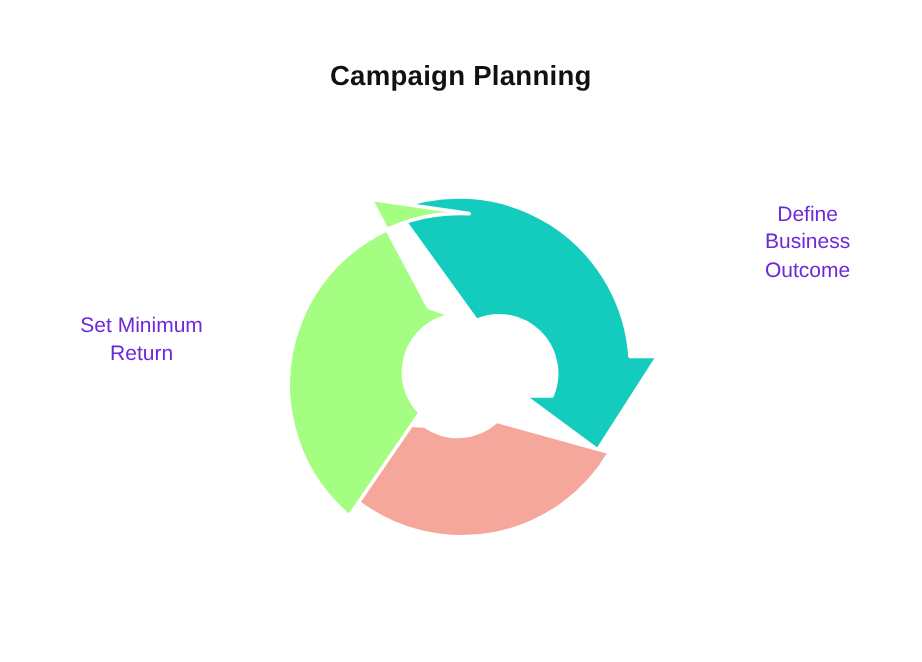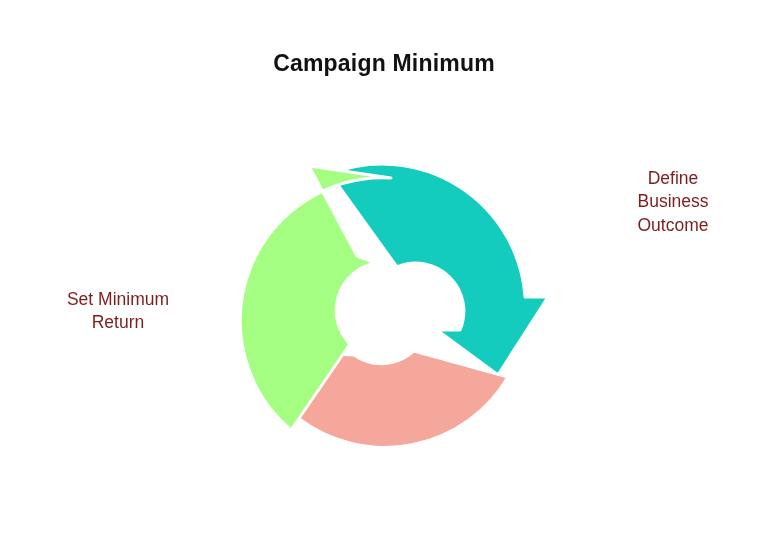--- a/index.html
+++ b/index.html
@@ -39,48 +39,48 @@
     left: 0;
     top: 0;
     width: 768px;
     height: 552px;
     display: block;
   }
   .node-label {
     position: absolute;
     font-size: 17.5px;
     line-height: 1.33;
-    color: #7f1d1d;
+    color: #6d28d9;
     white-space: pre-line;
   }
   .label-define {
     left: 588px;
     top: 167px;
     width: 170px;
     text-align: center;
   }
   .label-setmin {
     left: 22px;
-    top: 288px;
+    top: 260px;
     width: 192px;
     text-align: center;
   }
   .label-establish {
     left: 568px;
     top: 409px;
     width: 192px;
     text-align: center;
   }
 </style>
 </head>
 <body style="background: rgb(255, 255, 255);">
 
 <div id="page-root">
 
-  <div class="chart-title">Campaign Minimum</div>
+  <div class="chart-title">Campaign Planning</div>
 
   <svg id="cycle-svg" viewBox="0 0 768 552" xmlns="http://www.w3.org/2000/svg">
 
     <g>
       <path fill="#13CCBD" stroke="#ffffff" stroke-width="3" stroke-linejoin="round" d="M 330 174
                A 143 143 0 0 1 525 297
                L 548 297
                L 498 375
                L 437 330
                L 460 330

